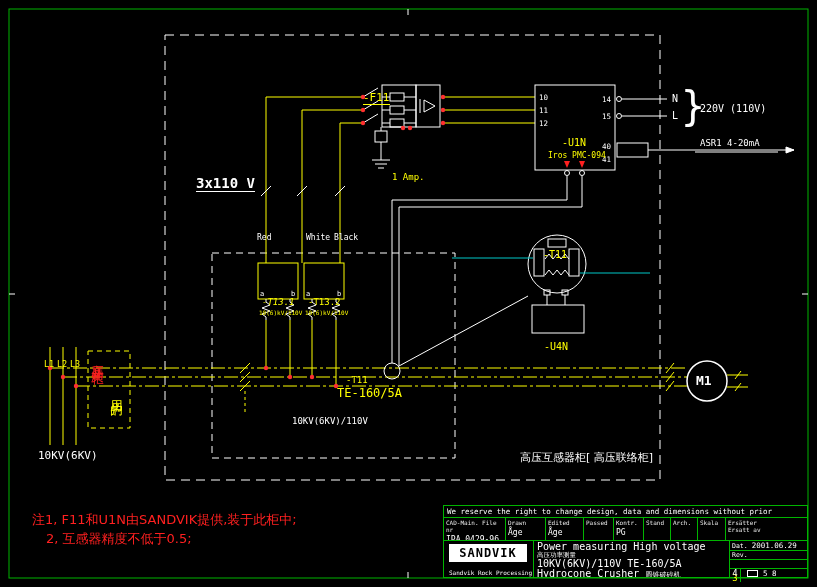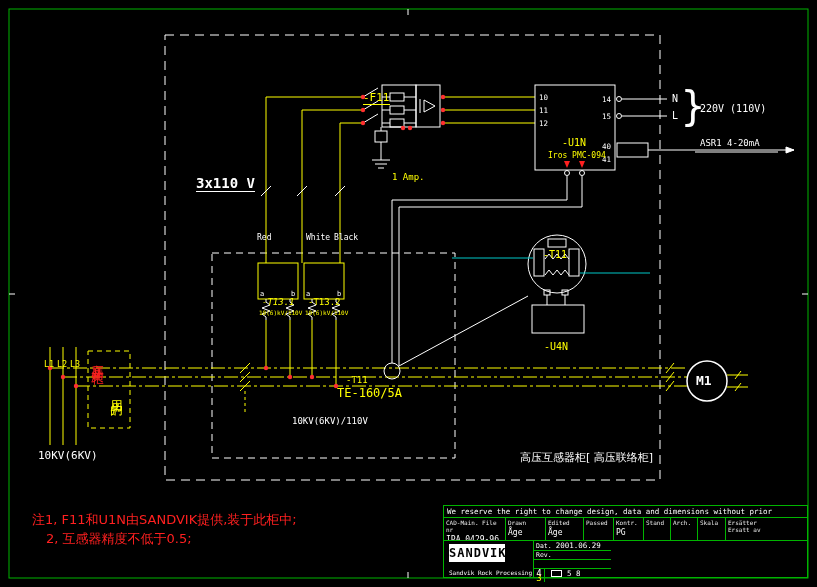--- a/index.html
+++ b/index.html
@@ -18,21 +18,21 @@
       border:1px solid #00b400;box-sizing:border-box;color:#fff;}
   #tb .row{box-sizing:border-box;}
   #tb-disc{height:12px;border-bottom:1px solid #00b400;font-size:7.5px;line-height:11px;padding-left:3px;overflow:hidden;}
   #tb-head{height:23px;border-bottom:1px solid #00b400;display:flex;}
   #tb-head .cell{box-sizing:border-box;border-right:1px solid #00b400;padding:1px 2px;overflow:hidden;}
   #tb-head .cell:last-child{border-right:none;}
   #tb-head .h{display:block;font-size:6px;line-height:7px;color:#e8e8e8;}
   #tb-head .v{display:block;font-size:8px;line-height:10px;margin-top:2px;}
   #tb-main{height:36px;display:flex;}
   #tb-logo{width:90px;border-right:1px solid #00b400;box-sizing:border-box;position:relative;}
-  #logo-box{position:absolute;left:5px;top:3px;width:56px;height:18px;background:#fff;color:#000;
+  #logo-box{position:absolute;left:5px;top:3px;width:78px;height:18px;background:#fff;color:#000;
             font-weight:bold;font-size:12px;line-height:18px;text-align:center;letter-spacing:1px;}
   #logo-sub{position:absolute;left:5px;bottom:1px;font-size:6px;color:#fff;}
   #tb-title{flex:1;border-right:1px solid #00b400;box-sizing:border-box;padding:1px 3px;overflow:hidden;}
   #tb-title .l1{font-size:10px;line-height:10px;}
   #tb-title .l2{font-size:6.5px;line-height:7px;}
   #tb-title .l3{font-size:10px;line-height:10px;}
   #tb-title .l4{font-size:10px;line-height:10px;}
   #tb-right{width:77px;display:flex;flex-direction:column;box-sizing:border-box;justify-content:space-between;}
   #tb-right .rrow{box-sizing:border-box;border-bottom:1px solid #00b400;padding-left:2px;display:flex;align-items:center;overflow:visible;}
   #tb-right .rrow:last-child{border-bottom:none;}
@@ -252,20 +252,29 @@
     <div class="cell" style="flex:1;">
       <span class="h">Ersätter</span>
       <span class="h">Ersatt av</span>
     </div>
   </div>
   <div id="tb-main" class="row">
     <div id="tb-logo">
       <div id="logo-box">SANDVIK</div>
       <div id="logo-sub">Sandvik Rock Processing</div>
     </div>
+    <div id="tb-title">
+      <div class="l1">Power measuring High voltage</div>
+      <div class="l2 cjk">高压功率测量</div>
+      <div class="l3">10KV(6KV)/110V   TE-160/5A</div>
+      <div class="l4">
+        <span>Hydrocone Crusher</span>
+        <span class="cjk" style="font-size:7px;">圆锥破碎机</span>
+      </div>
+    </div>
     <div id="tb-right">
       <div class="rrow" style="height:10px;">
         <span class="rlab">Dat.</span>
         <span class="rval">2001.06.29</span>
       </div>
       <div class="rrow" style="height:9px;">
         <span class="rlab">Rev.</span>
       </div>
       <div class="rrow" style="height:9px;padding-left:0;">
         <span class="numcell yel">3</span>

